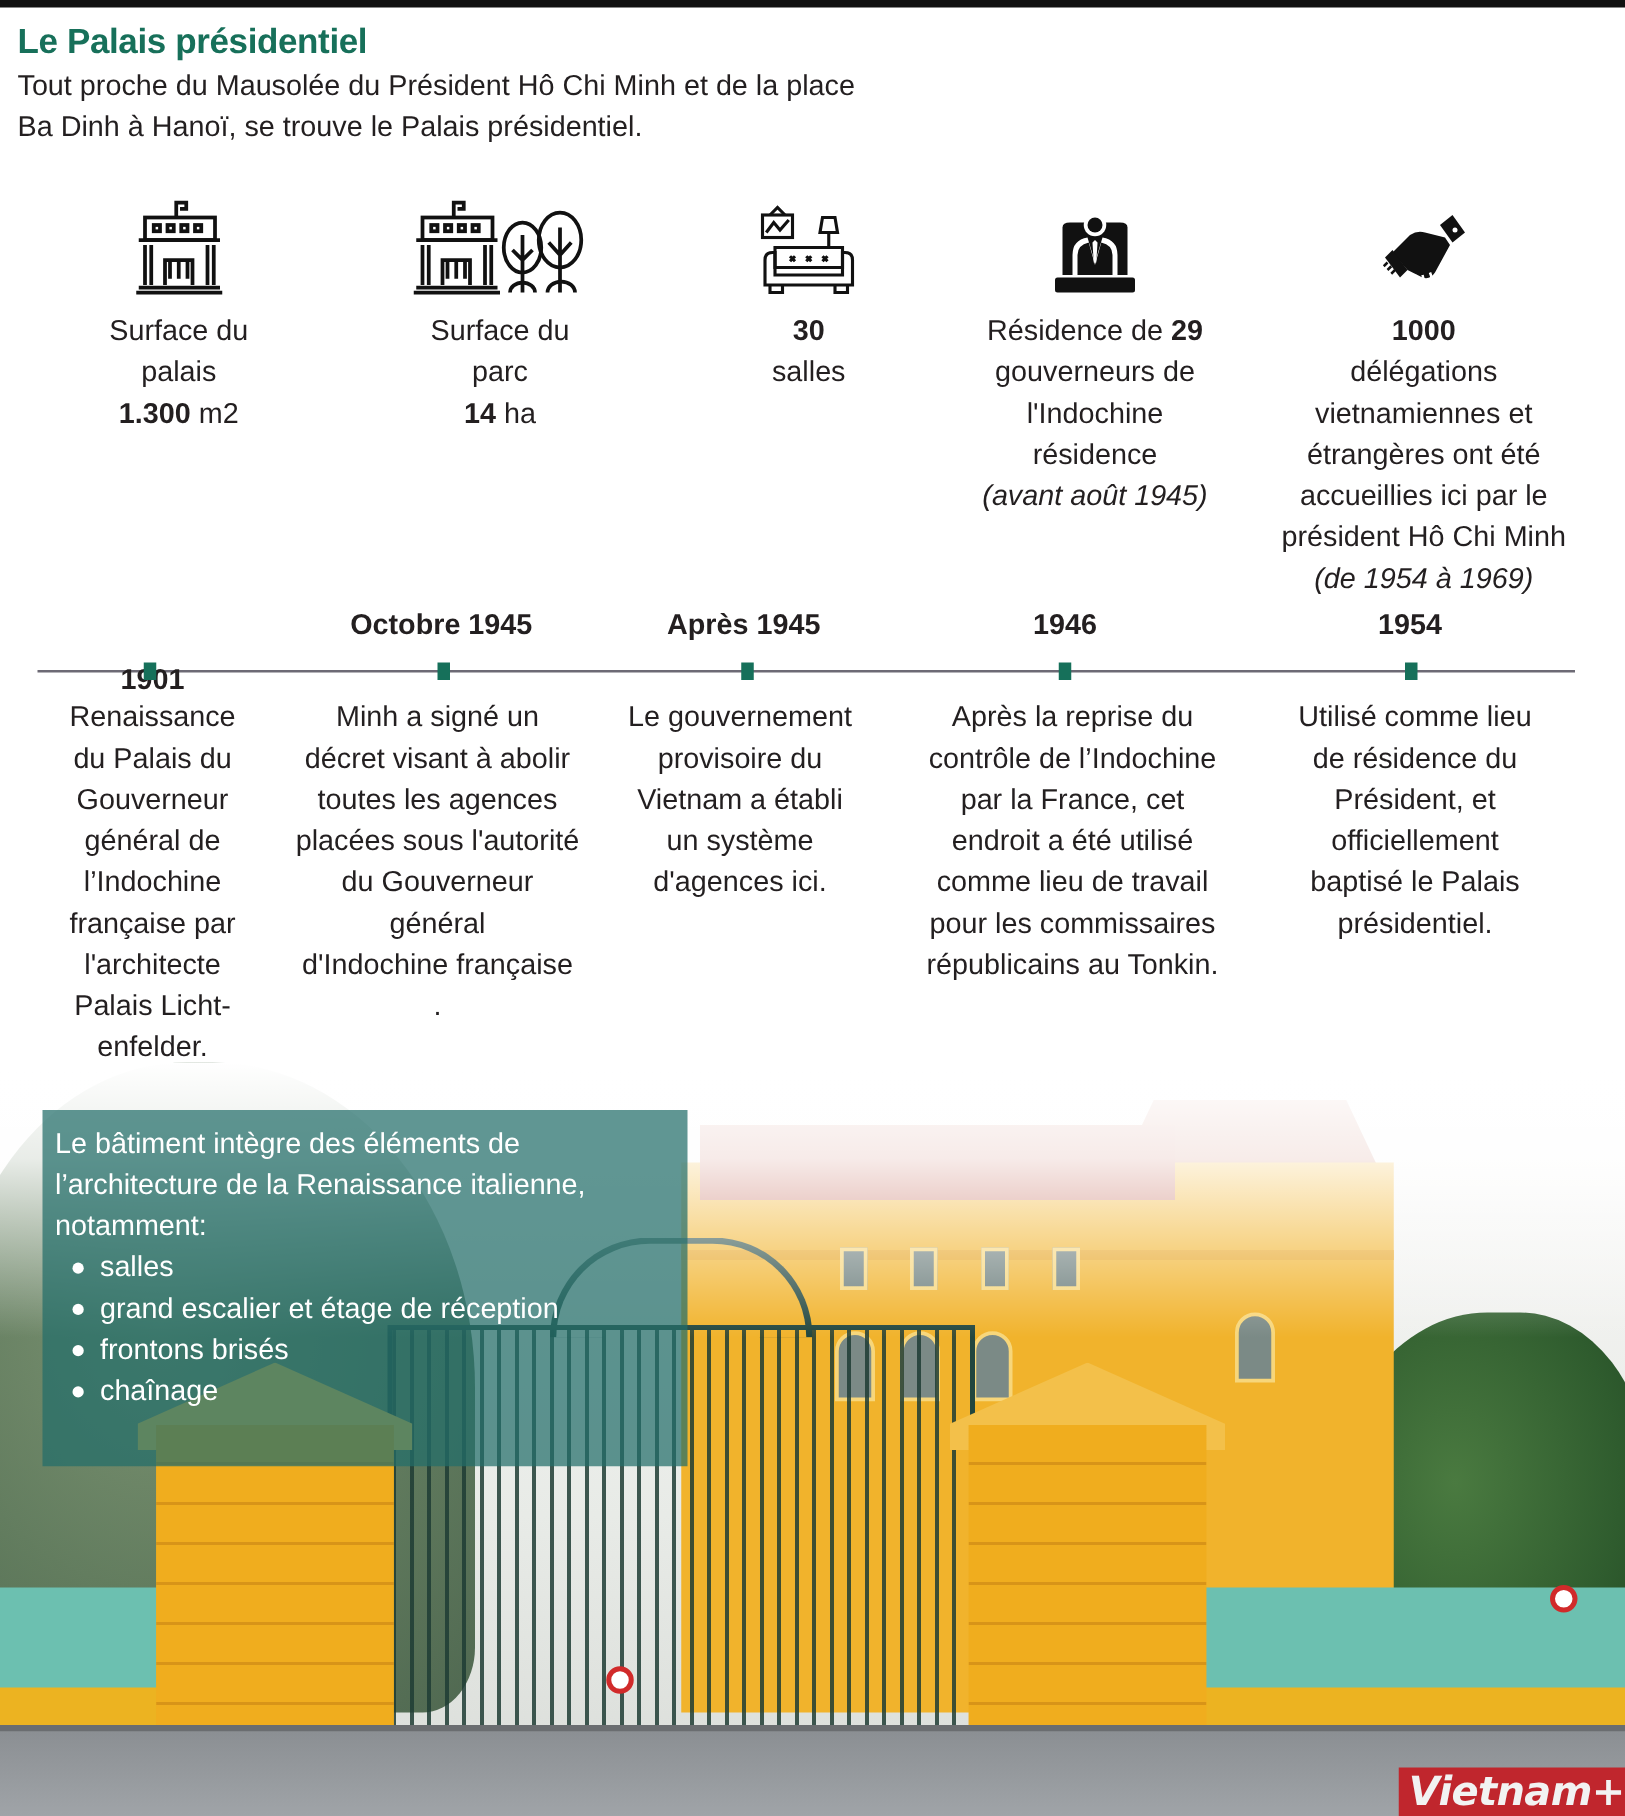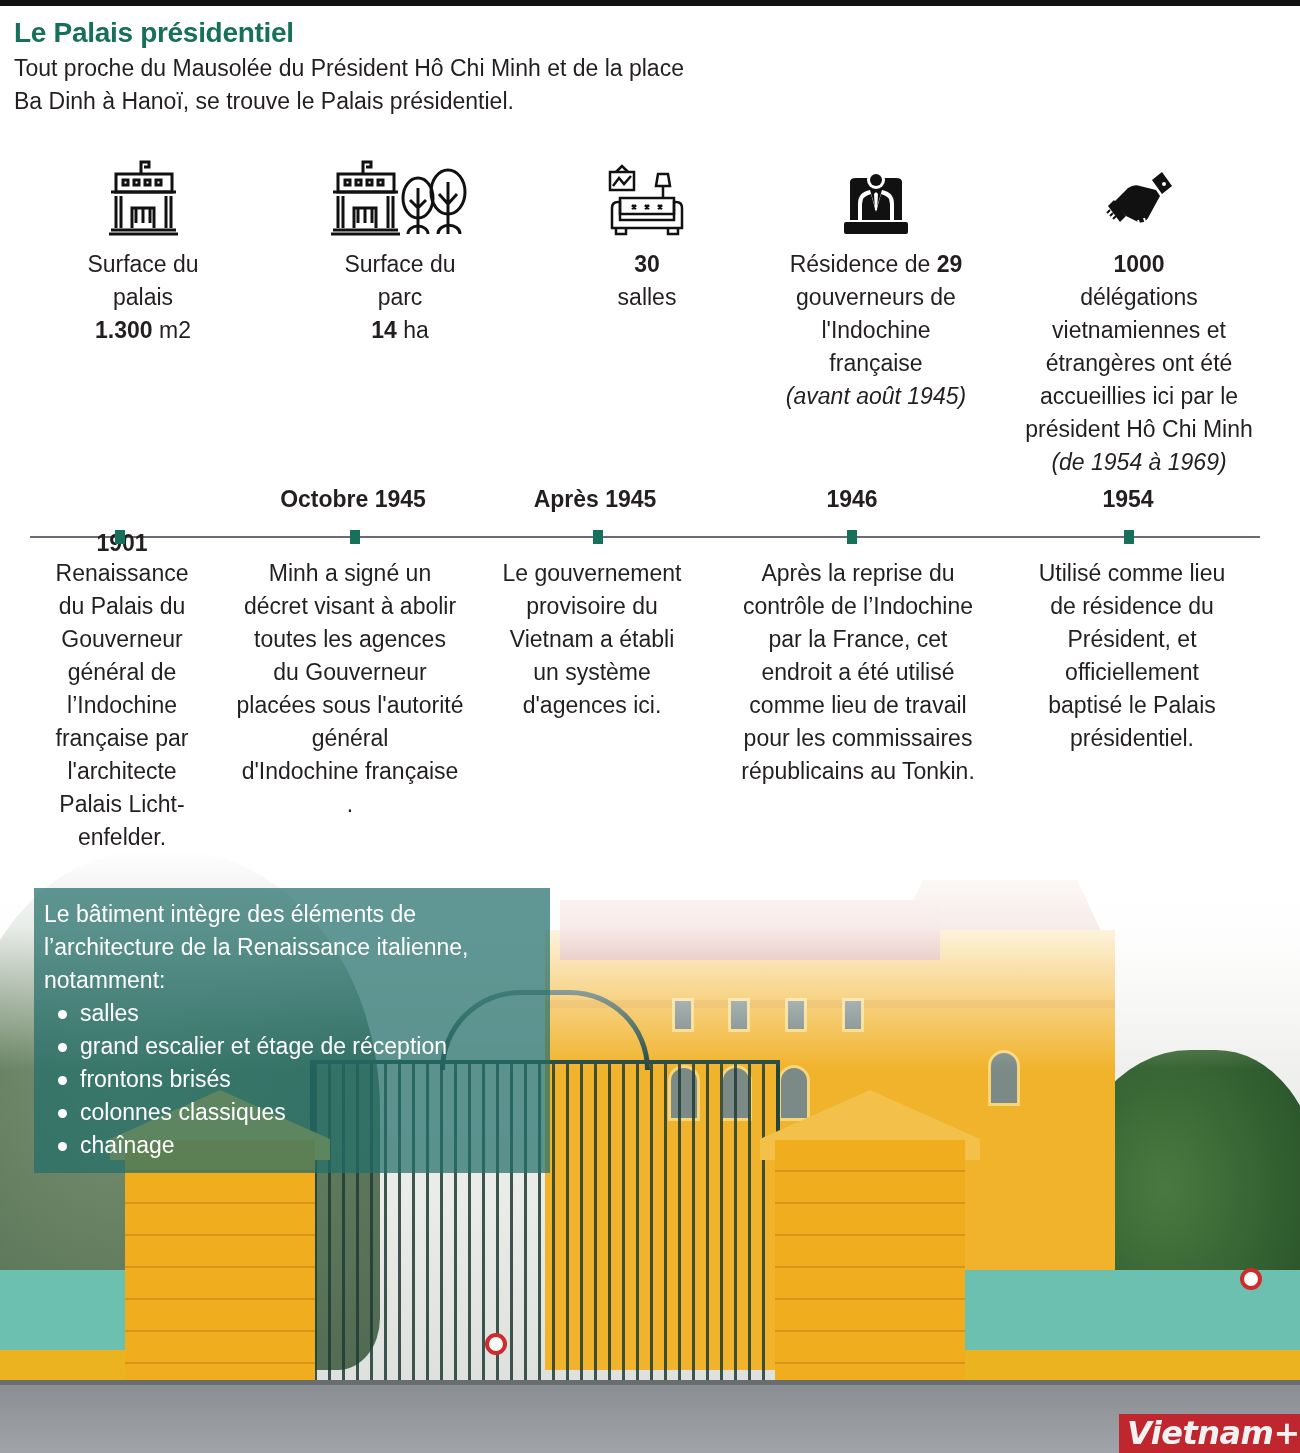--- a/index.html
+++ b/index.html
@@ -136,21 +136,21 @@
       <circle cx="36" cy="22" r="6"></circle>
       <path d="M18 62 V46 Q18 34 30 32 L36 52 L42 32 Q54 34 54 46 V62 Z" fill="#fff"></path>
       <path d="M22 62 V46 Q22 38 31 36 L36 54 L41 36 Q50 38 50 46 V62 Z"></path>
       <path d="M34 36 L36 34 L38 36 L37 52 L35 52 Z" fill="#fff"></path>
       <rect x="4" y="64" width="64" height="12" rx="2"></rect>
     </svg>
   </div>
   <div><span>Résidence de </span><b>29</b></div>
   <div>gouverneurs de</div>
   <div>l'Indochine</div>
-  <div>française</div>
+  <div>résidence</div>
   <div><i>(avant août 1945)</i></div>
 </div>
 
 <div class="stat" style="left:1000px; top:158px; width:278px;">
   <div class="icon">
     <svg width="70" height="80" viewBox="0 0 70 80" fill="#111">
       <path d="M48 22 L58 14 L68 28 L58 36 Z"></path>
       <path d="M10 44 L24 30 Q30 26 36 28 L52 32 L56 38 L44 60 Q40 66 34 64 L22 58 Z"></path>
       <path d="M28 62 L30 68 M34 62 L36 70 M40 60 L42 66" stroke="#fff" stroke-width="2"></path>
       <path d="M4 48 L10 42 L22 58 L16 64 Z"></path>
@@ -222,22 +222,22 @@
   <div>l’Indochine</div>
   <div>française par</div>
   <div>l'architecte</div>
   <div>Palais Licht-</div>
   <div>enfelder.</div>
 </div>
 <div class="tl-text" style="left:350px; width:262px;">
   <div>Minh a signé un</div>
   <div>décret visant à abolir</div>
   <div>toutes les agences</div>
+  <div>placées sous l'autorité</div>
   <div>du Gouverneur</div>
-  <div>placées sous l'autorité</div>
   <div>général</div>
   <div>d'Indochine française</div>
   <div>.</div>
 </div>
 <div class="tl-text" style="left:592px; width:210px;">
   <div>Le gouvernement</div>
   <div>provisoire du</div>
   <div>Vietnam a établi</div>
   <div>un système</div>
   <div>d'agences ici.</div>
@@ -261,18 +261,17 @@
 </div>
 
 <div class="info-box">
   <div>Le bâtiment intègre des éléments de</div>
   <div>l’architecture de la Renaissance italienne,</div>
   <div>notamment:</div>
   <ul>
     <li>salles</li>
     <li>grand escalier et étage de réception</li>
     <li>frontons brisés</li>
-    <li>colonnes classiques</li>
     <li>chaînage</li>
   </ul>
 </div>
 
 <div class="logo">Vietnam+</div>
 
 </body></html>

